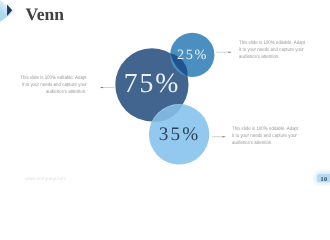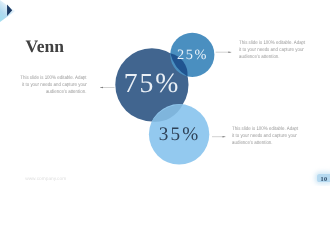--- a/index.html
+++ b/index.html
@@ -6,21 +6,21 @@
   body{width:330px;height:186px;overflow:hidden;background:#ffffff;
        font-family:"Liberation Sans",sans-serif;
        -webkit-font-smoothing:antialiased;text-rendering:geometricPrecision;}
   .slide{position:relative;width:330px;height:186px;background:#ffffff;overflow:hidden;}
 
   
   .logo{position:absolute;left:0;top:0;width:16px;height:22px;}
 
   
   .title{position:absolute;left:25.6px;top:5.6px;font-family:"Liberation Serif",serif;
-         font-weight:bold;font-size:17.5px;color:#414141;line-height:17.5px;filter:grayscale(1);margin-top:32px;}
+         font-weight:bold;font-size:17.5px;color:#414141;line-height:17.5px;filter:grayscale(1);}
 
   
   .venn{position:absolute;left:0;top:0;width:330px;height:186px;}
 
   
   .bodytxt{position:absolute;font-family:"Liberation Sans",sans-serif;font-size:5.2px;
            line-height:6.9px;color:#9a9a9a;}
   .bodytxt{display:flex;flex-direction:column;filter:grayscale(1);}
   .bodytxt span{white-space:nowrap;transform:scaleX(0.855);}
   .t-left{left:0px;top:75.0px;width:86.4px;align-items:flex-end;}

